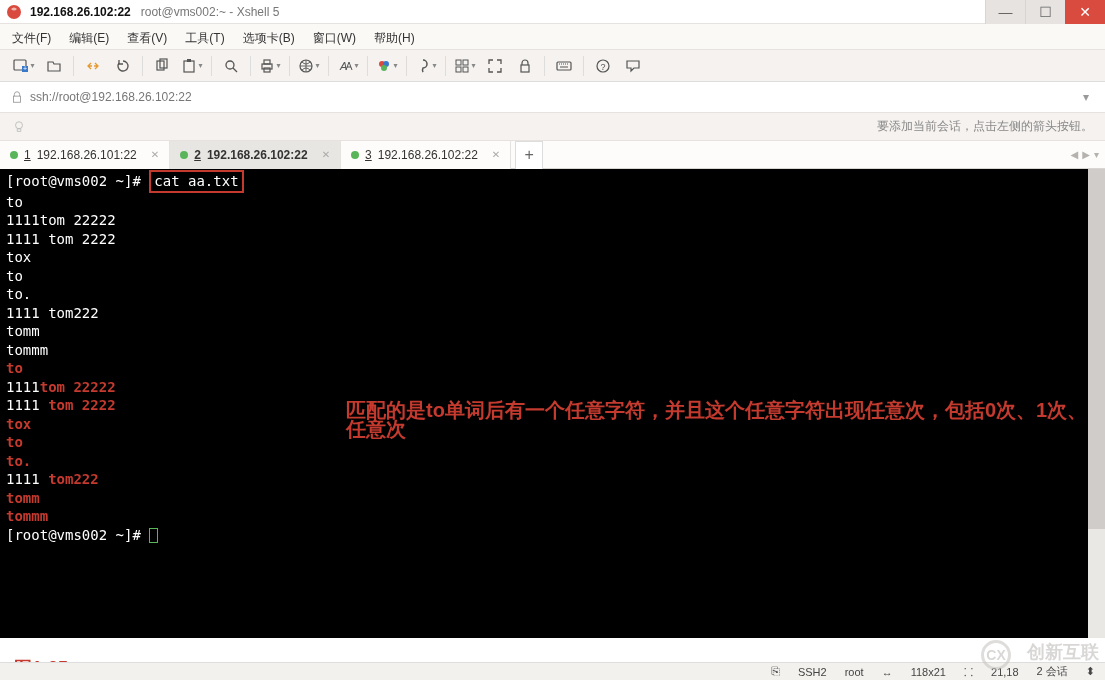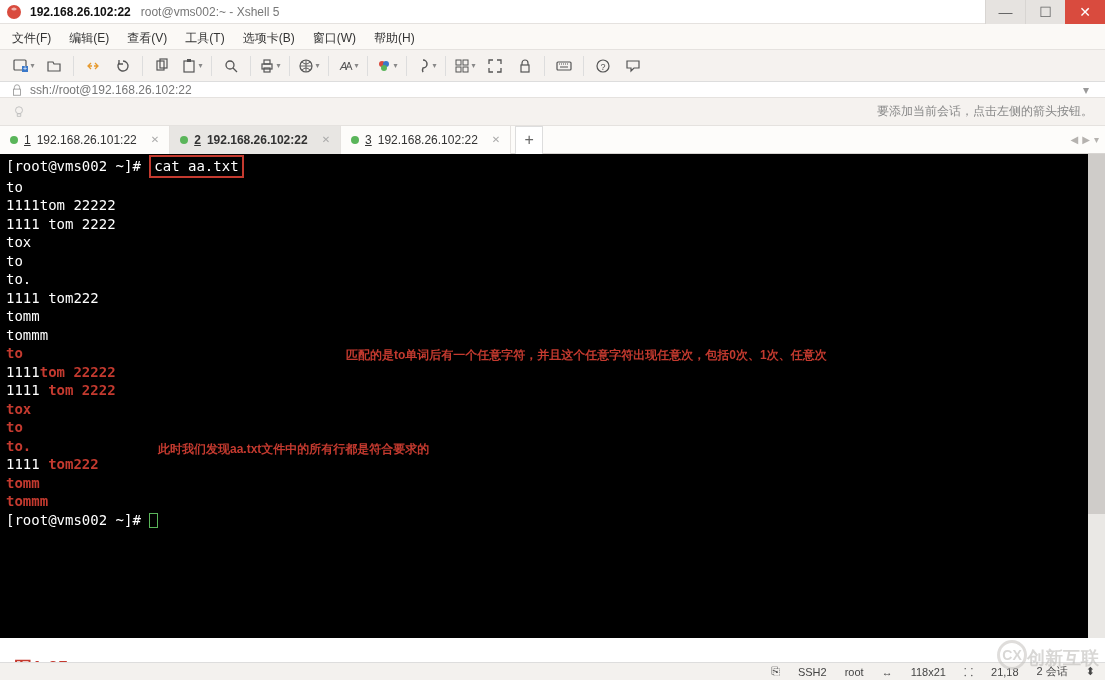--- a/index.html
+++ b/index.html
@@ -12,45 +12,45 @@
 .win-btn { width:40px; height:24px; display:flex; align-items:center; justify-content:center; font-family:sans-serif; font-size:14px; }
 .win-min,.win-max { background:#e6e3e0; color:#666; border-left:1px solid #d8d5d2; }
 .win-close { background:#d94b3e; color:#fff; }
 .menubar { height:26px; display:flex; align-items:flex-end; padding:0 10px; gap:14px; background:#fbf9f6; border-bottom:1px solid #e5e2df; color:#333; }
 .menu-item { padding:2px 2px; }
 .toolbar { height:32px; display:flex; align-items:center; padding:0 10px; background:#f5f2ef; border-bottom:1px solid #ddd; gap:2px; }
 .tbtn { width:28px; height:24px; display:flex; align-items:center; justify-content:center; color:#555; font-size:14px; position:relative; }
 .tbtn svg { width:16px; height:16px; }
 .tsep { width:1px; height:20px; background:#ddd; margin:0 3px; }
 .drop-arrow { font-size:8px; color:#888; margin-left:1px; }
-.addrbar { height:16px; display:flex; align-items:center; padding:0 10px; background:#fff; border-bottom:1px solid #e5e2df; color:#777; gap:6px; }
+.addrbar { height:31px; display:flex; align-items:center; padding:0 10px; background:#fff; border-bottom:1px solid #e5e2df; color:#777; gap:6px; }
 .addrbar .lock { width:14px; height:14px; }
 .addrbar .arrow-box { position:absolute; right:10px; width:18px; height:18px; display:flex; align-items:center; justify-content:center; color:#999; }
 .infobar { height:28px; display:flex; align-items:center; padding:0 12px; background:#f5f2ef; border-bottom:1px solid #e5e2df; color:#888; gap:8px;justify-content:space-between; }
 .tabbar { height:28px; display:flex; align-items:center; background:#fdfcfa; border-bottom:1px solid #d8d5d2; position:relative; }
 .tab { height:28px; display:flex; align-items:center; padding:0 10px; gap:6px; border-right:1px solid #e5e2df; font-size:12px; background:#fdfcfa; color:#333; }
 .tab.active { background:#e8e6e3; }
 .tab .dot { width:8px; height:8px; border-radius:50%; background:#5ab55a; }
 .tab .num { text-decoration:underline; }
 .tab .x { color:#aaa; margin-left:8px; font-size:10px; }
 .tab.add { width:28px; justify-content:center; font-size:16px; color:#666; border:1px solid #ddd; border-bottom:none; margin-left:4px; background:#fff; }
 .tabbar .scroll { position:absolute; right:6px; display:flex; gap:4px; color:#b5b2af; font-size:10px; }
 .terminal { background:#000; color:#eee; font-family:"NSimSun","Consolas",monospace; font-size:14px; line-height:18.5px; padding:1px 6px 2px 6px; height:504px; position:relative; overflow:hidden; }
 .term-scroll { position:absolute; right:0; top:0; width:17px; height:100%; background:#eae8e5; }
 .term-thumb { position:absolute; right:0; top:0; width:17px; height:360px; background:#cfccc9; }
 .prompt-white { color:#fff; }
 .prompt-cmd-white { color:#fff; }
 .red-out { color:#c43a2f; font-weight:bold; }
 .redbox { border:2px solid #c43a2f; padding:0 3px; display:inline-block; }
-.annotation { position:absolute; color:#c43a2f; font-family:"Microsoft YaHei",sans-serif; font-weight:bold; font-size:12px; }
+.annotation { position:absolute; color:#c43a2f; font-family:"Microsoft YaHei",sans-serif; font-weight:bold; font-size:20px;margin-top:40px; }
 .cursor-block { display:inline-block; width:9px; height:15px; border:1px solid #5ab55a; vertical-align:middle; }
 .big-label { position:absolute; left:14px; bottom:0; color:#c43a2f; font-family:"Microsoft YaHei",sans-serif; font-weight:bold; font-size:18px; }
 .footer-area { position:absolute; bottom:16px; left:0; right:0; height:26px; background:#fff; display:flex; align-items:center; }
 .statusbar { position:absolute; bottom:0; left:0; right:0; height:18px; background:#f3f1ee; border-top:1px solid #ddd; display:flex; align-items:center; justify-content:flex-end; padding:0 10px; gap:18px; color:#444; font-size:11px; }
-.watermark { position:absolute; right:6px; bottom:10px; font-size:18px; color:#b9b7b4; font-weight:bold; display:flex; align-items:flex-end; gap:0; opacity:.55; }
+.watermark { position:absolute; right:6px; bottom:10px; font-size:18px; color:#b9b7b4; font-weight:bold; display:flex; align-items:flex-start; gap:16px; opacity:.55; }
 .watermark .logo { width:30px; height:30px; border:3px solid #c5c2bf; border-radius:50%; position:relative; display:flex; align-items:center; justify-content:center; font-size:14px; }
 </style>
 </head>
 <body>
 
 <div class="titlebar">
   <svg class="icon" viewBox="0 0 16 16">
       <circle cx="8" cy="8" r="7" fill="#d94b3e"></circle>
       <path d="M5 5 Q8 2 11 5 Q8 8 5 5" fill="#fff" opacity=".6"></path>
     </svg>
@@ -269,21 +269,20 @@
       <div><span class="prompt-white">1111 </span><span class="red-out">tom 2222</span><span class="prompt-white"></span></div>
       <div><span class="prompt-white"></span><span class="red-out">tox</span><span class="prompt-white"></span></div>
       <div><span class="prompt-white"></span><span class="red-out">to</span><span class="prompt-white"></span></div>
       <div><span class="prompt-white"></span><span class="red-out">to.</span><span class="prompt-white"></span></div>
       <div><span class="prompt-white">1111 </span><span class="red-out">tom222</span><span class="prompt-white"></span></div>
       <div><span class="prompt-white"></span><span class="red-out">tomm</span><span class="prompt-white"></span></div>
       <div><span class="prompt-white"></span><span class="red-out">tommm</span><span class="prompt-white"></span></div>
     </div>
   <div><span class="prompt-white">[root@vms002 ~]# </span><span class="cursor-block"></span></div>
   <div class="annotation" style="left:346px; top:192px;">匹配的是to单词后有一个任意字符，并且这个任意字符出现任意次，包括0次、1次、任意次</div>
-  <div class="annotation" style="left:158px; top:286px;">此时我们发现aa.txt文件中的所有行都是符合要求的</div>
 </div>
 
 <div class="footer-area"></div>
 <div class="big-label">图1-25</div>
 
 <div class="statusbar">
   <span>⎘</span>
   <span>SSH2</span>
   <span>root</span>
   <span>↔</span>

